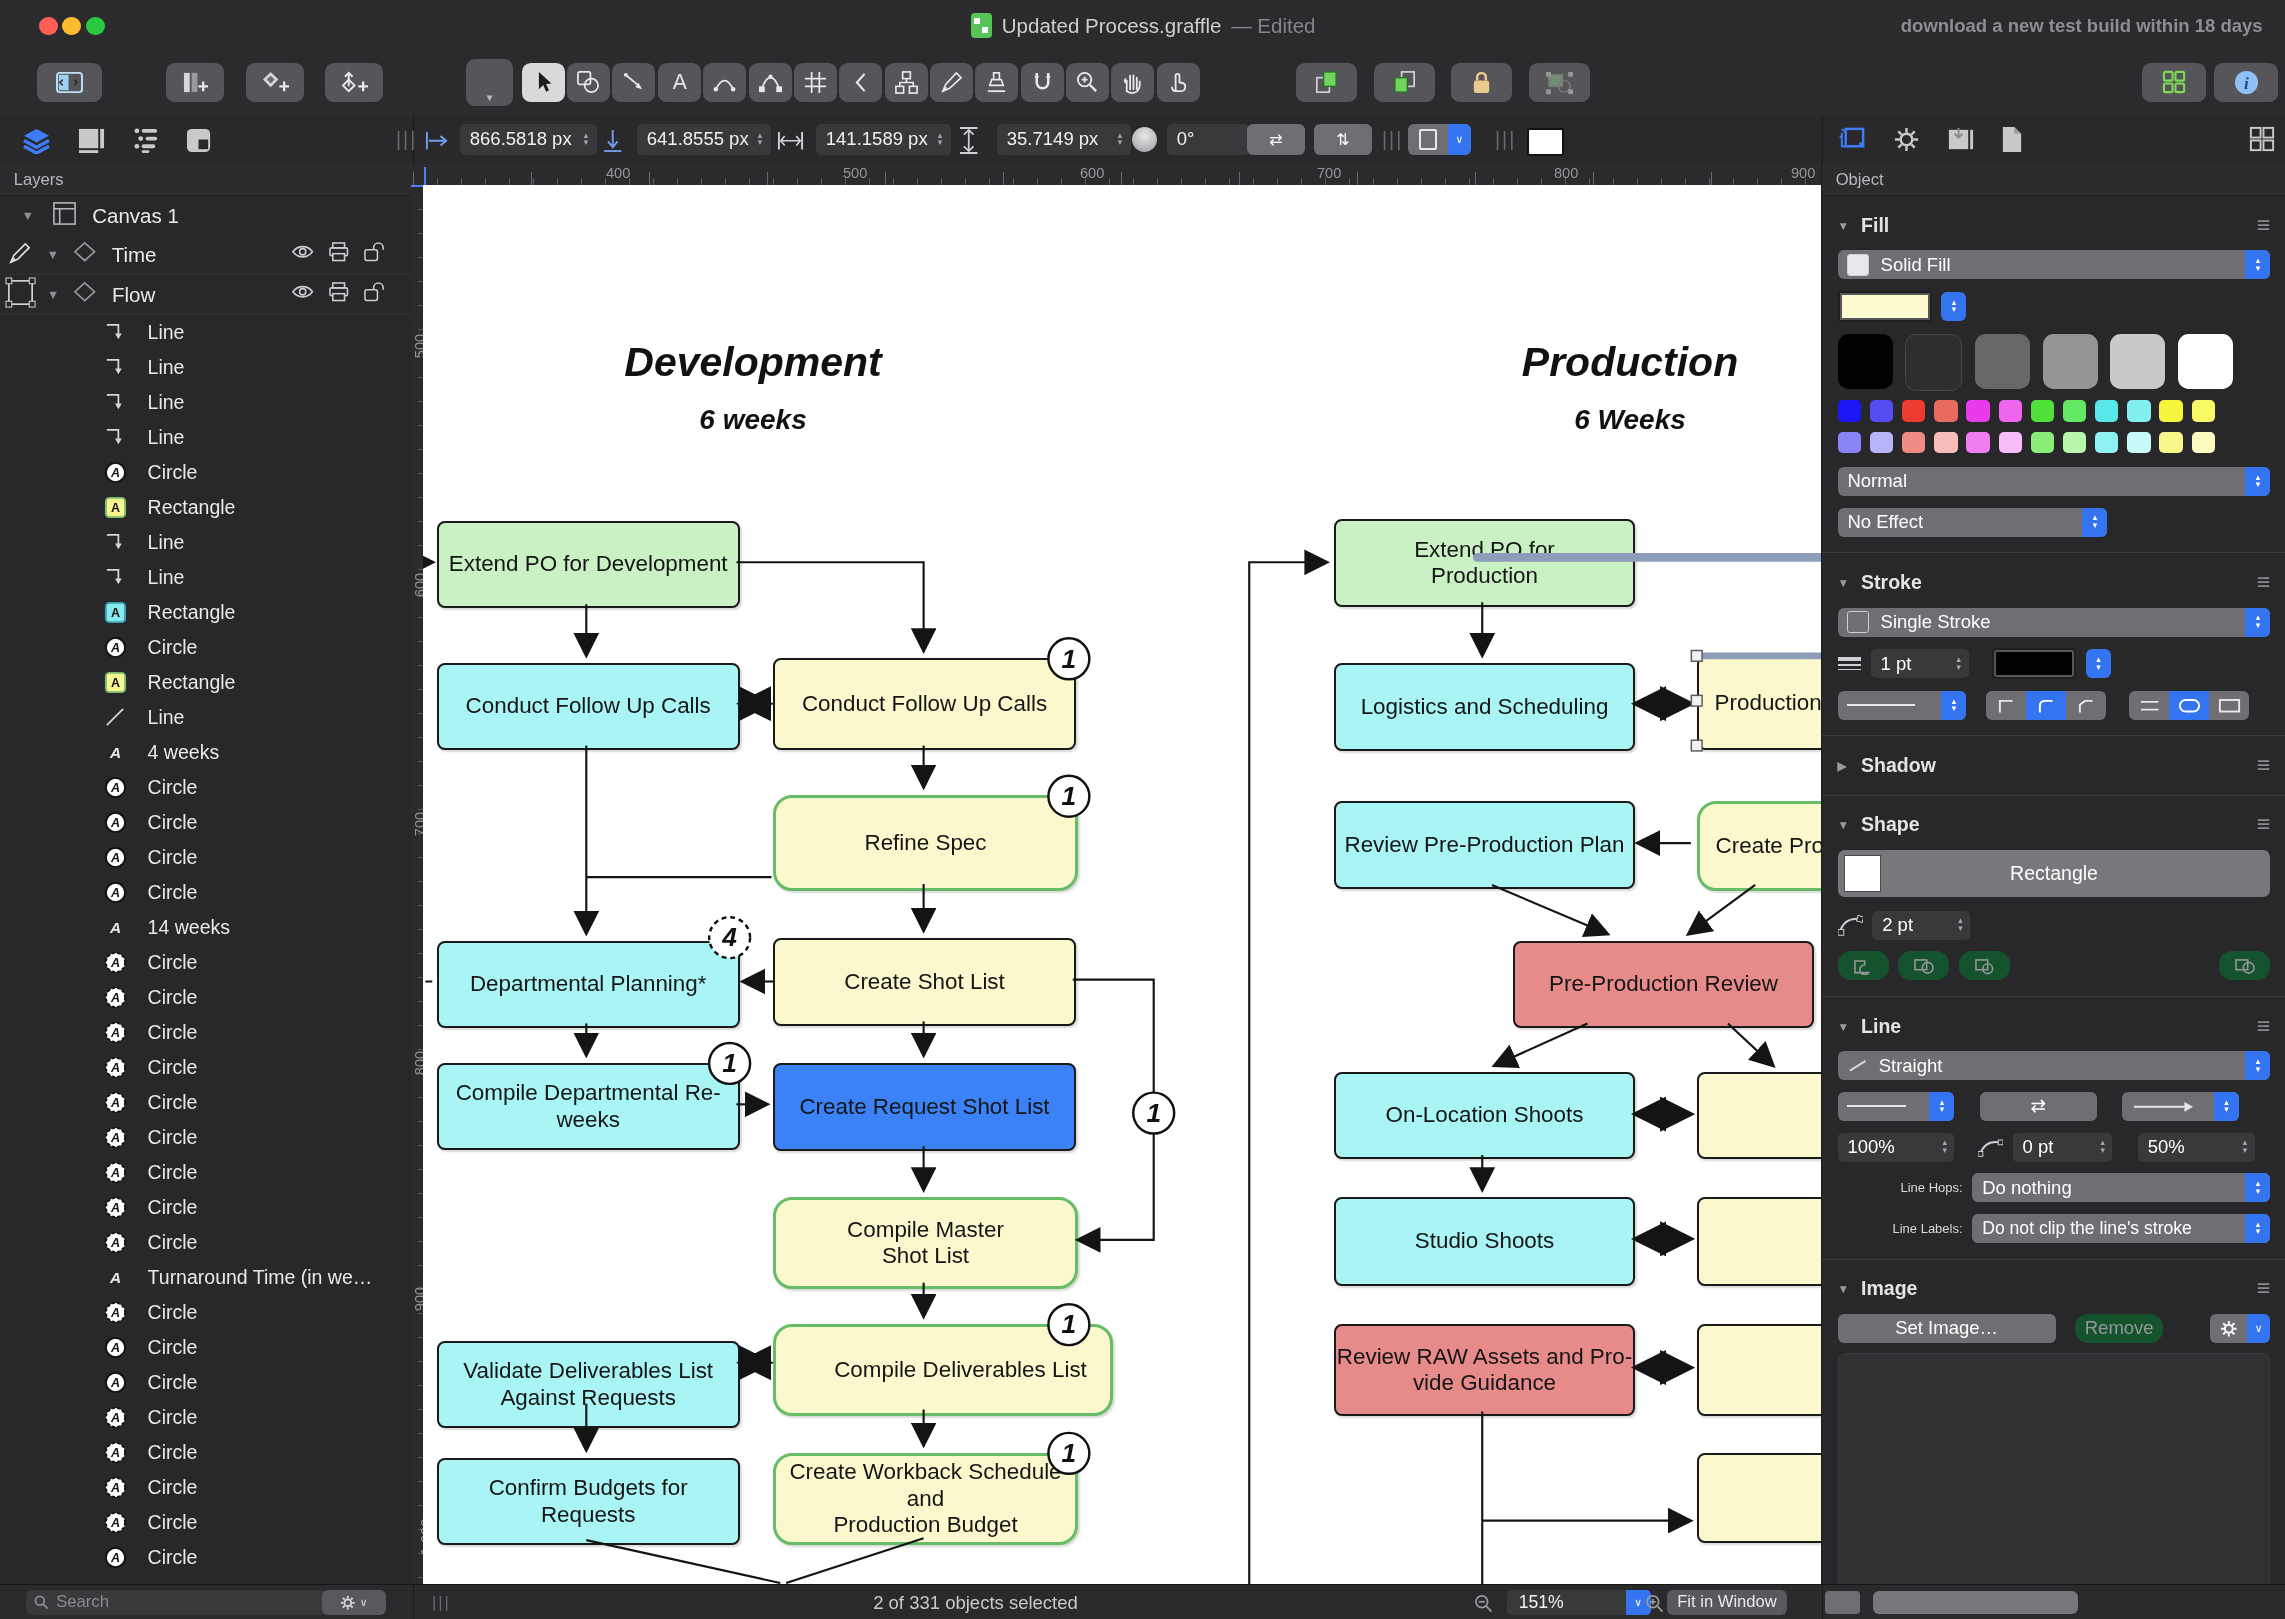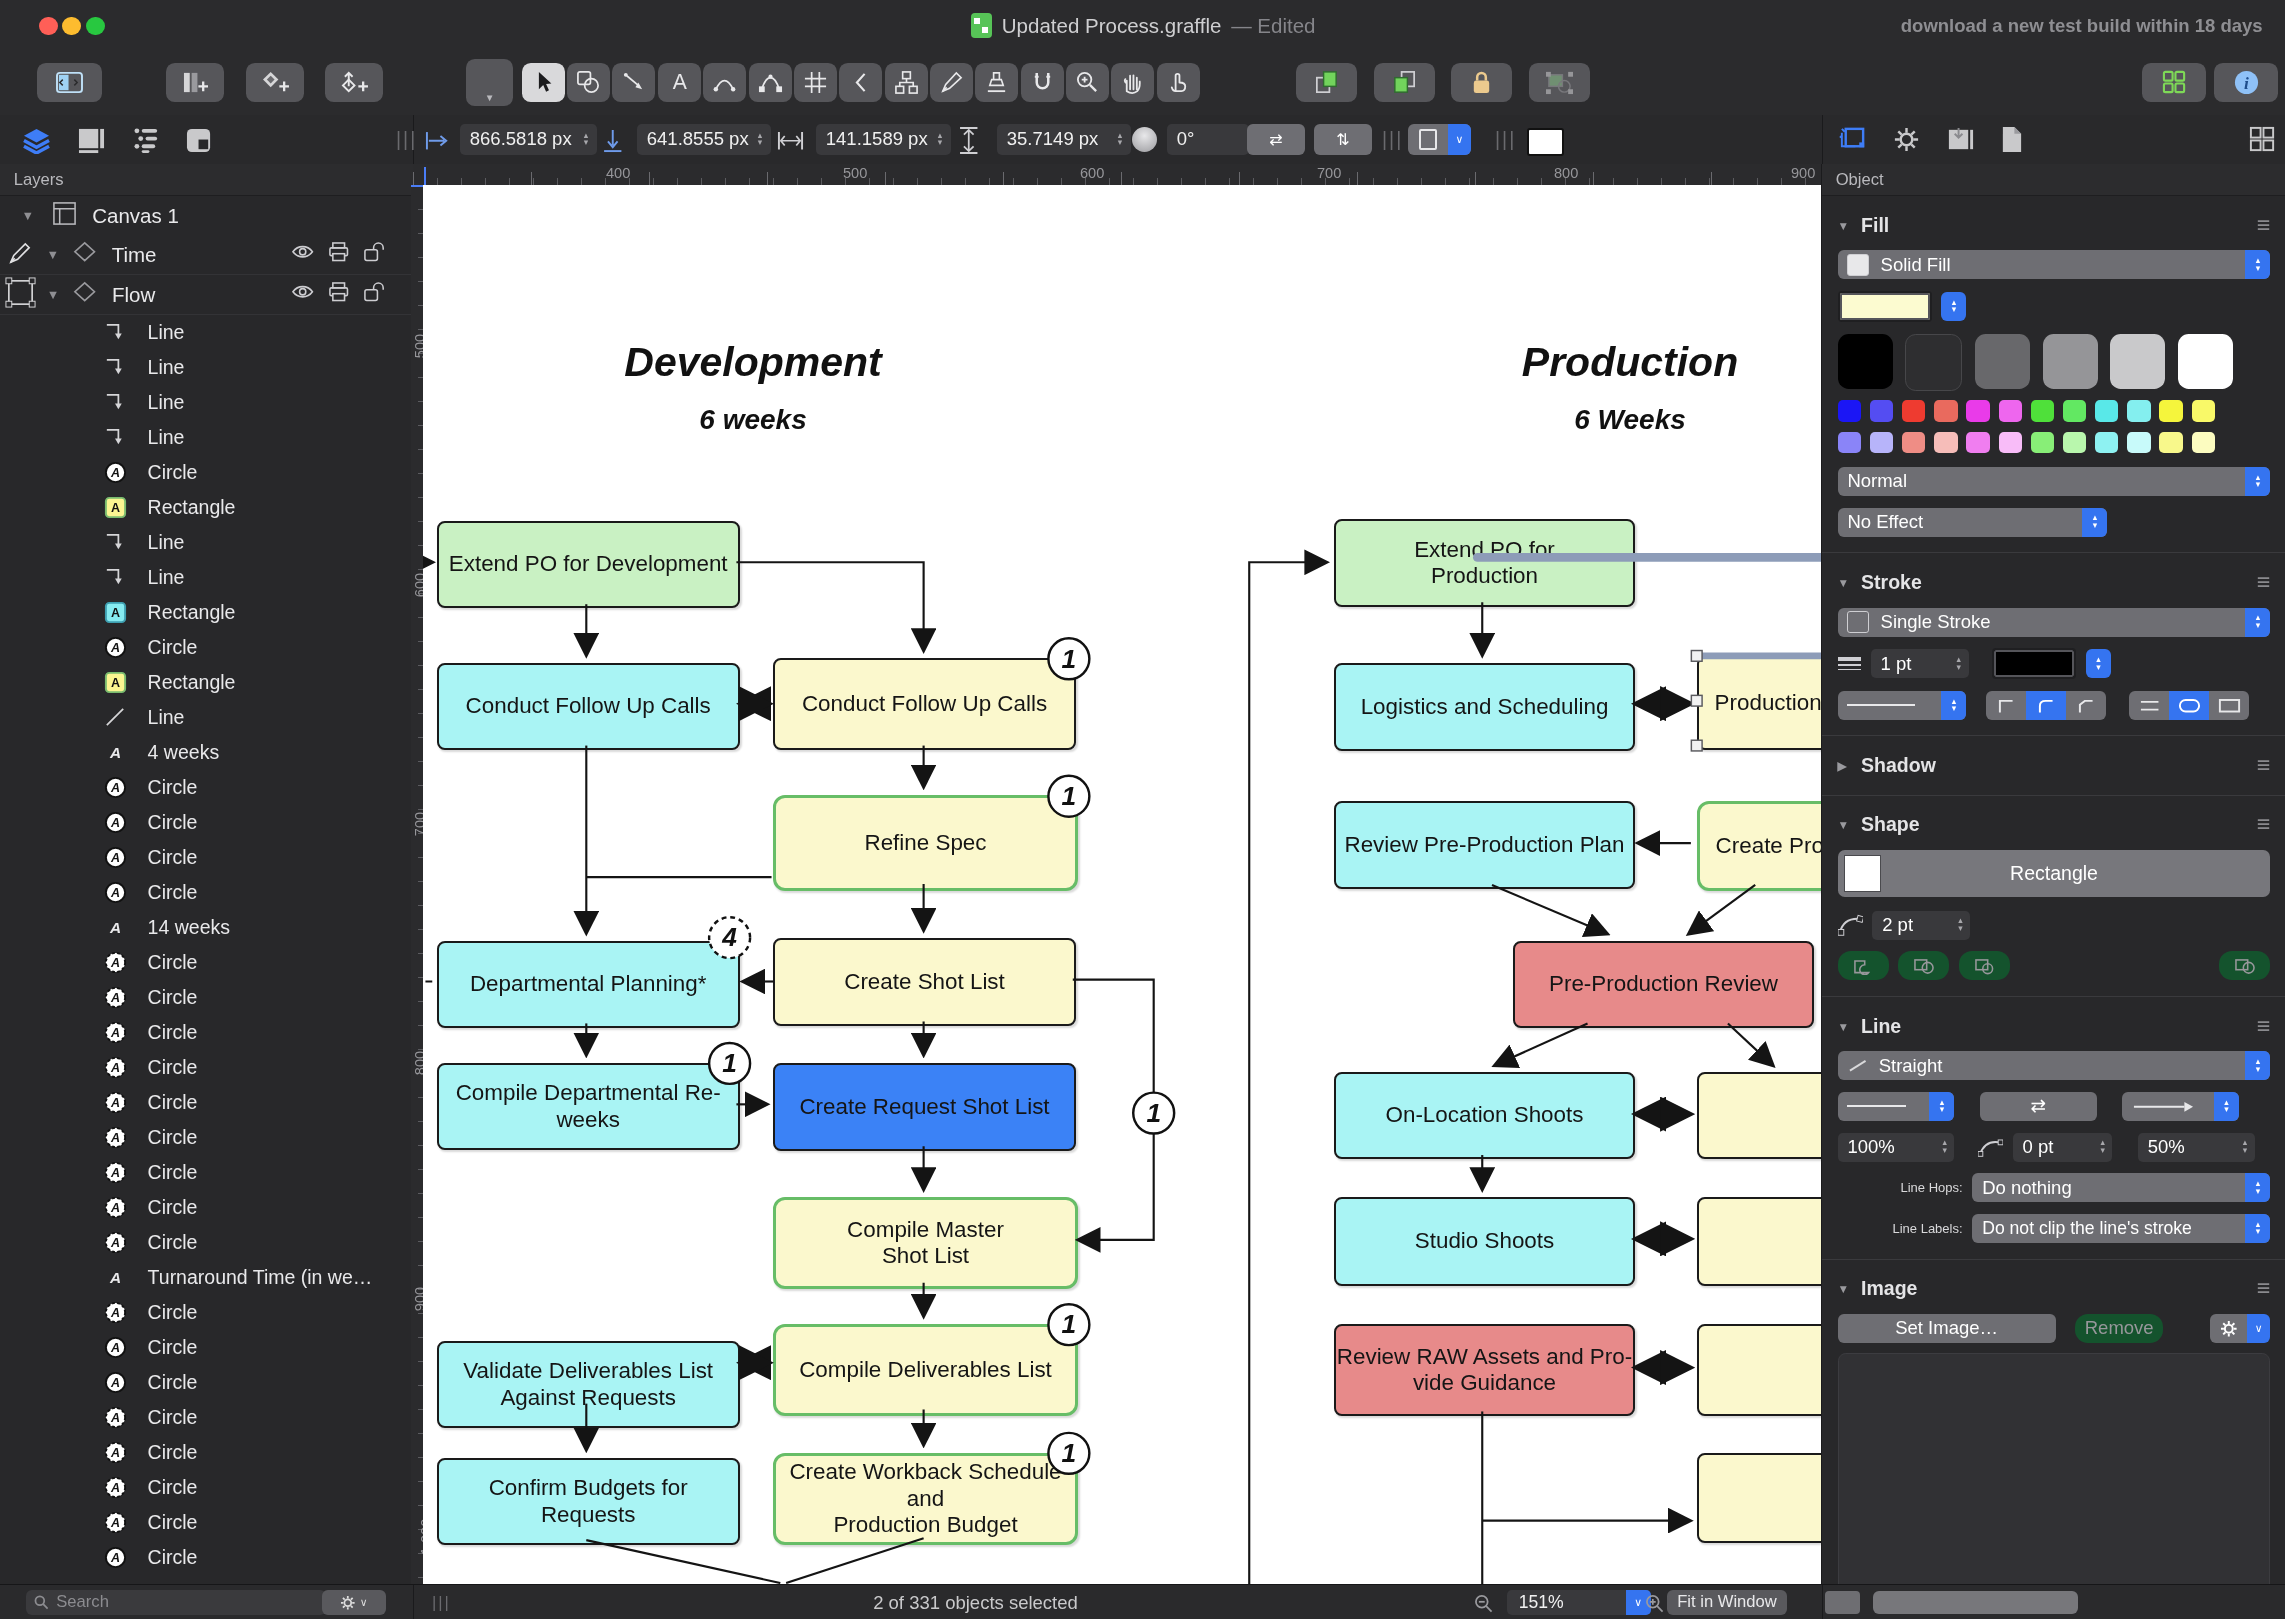--- a/index.html
+++ b/index.html
@@ -41,21 +41,21 @@
   .hruler{position:absolute;left:413px;top:164px;width:1409px;height:21.5px;background:#2b2b2d;border-bottom:1px solid #151517;}
   .hruler .ticks{position:absolute;left:0;right:0;bottom:0;height:7.8px;background:repeating-linear-gradient(to right,#5b5b5f 0 1px,transparent 1px 24px);}
   .hruler .ticks2{position:absolute;left:0;right:0;bottom:0;height:13.7px;background:repeating-linear-gradient(to right,#6a6a6e 0 1px,transparent 1px 118px);}
   .hruler .num{position:absolute;top:1px;color:#96969a;font-size:14.6px;}
   .vruler{position:absolute;left:411px;top:185px;width:12.7px;height:1399px;background:#2b2b2d;border-right:1px solid #151517;}
   .vruler .ticks{position:absolute;top:0;bottom:0;right:0;width:5.9px;background:repeating-linear-gradient(to bottom,#5b5b5f 0 1px,transparent 1px 24px);}
   .vruler .num{position:absolute;left:-2.9px;color:#96969a;font-size:14.6px;transform:rotate(-90deg);transform-origin:center;}
   .bluemark{position:absolute;background:#4a7df8;}
   #canvas-clip{position:absolute;left:423px;top:185px;width:1399px;height:1399px;background:#ffffff;overflow:hidden;}
   .node{position:absolute;border:2.4px solid #1a1a1a;border-radius:7.8px;display:flex;align-items:center;justify-content:center;text-align:center;font-size:22.4px;color:#151515;white-space:pre-line;line-height:1.18;box-shadow:1.5px 2px 2px rgba(0,0,0,.15);}
-  .node.selb{border:3.9px solid #67bd67;border-radius:12px;}
+  .node.selb{border:3.9px solid #67bd67;border-radius:19px;}
   .chead{position:absolute;transform:translateX(-50%);font-weight:bold;font-style:italic;color:#111;white-space:nowrap;}
   #edges{position:absolute;left:0;top:0;pointer-events:none;}
   
   .inspector{position:absolute;top:164px;right:0;width:464px;bottom:35px;background:#28282a;overflow:hidden;border-left:1px solid #1b1b1d;}
   .sec{padding:0 15.6px;}
   .sec-head{display:flex;align-items:center;gap:9.8px;color:#e4e4e6;font-weight:bold;font-size:19.5px;margin:15.6px 0 11.7px;}
   .tri{color:#9a9a9e;font-size:11.7px;width:13.7px;}
   .burger{margin-left:auto;color:#8a8a8e;font-size:23.4px;font-weight:normal;}
   .dd{height:29px;background:#6e6e73;border-radius:5.9px;display:flex;align-items:center;color:#fff;font-size:18.5px;padding-left:9.8px;position:relative;margin-bottom:11.7px;}
   .dd .sw{width:19.5px;height:19.5px;border-radius:2.9px;margin-right:11.7px;border:1.5px solid #cfcfd3;background:#e8e8ea;}
@@ -818,21 +818,21 @@
 weeks</div>
       <div class="node" style="left: 13.7px; top: 1136px; width: 299px; height: 83px; background: rgb(169, 244, 244); margin-top: 20px;">Validate Deliverables List
 Against Requests</div>
       <div class="node" style="left: 13.7px; top: 1273px; width: 299px; height: 83px; background: rgb(169, 244, 244);">Confirm Budgets for Requests</div>
       <div class="node" style="left: 350px; top: 473px; width: 299px; height: 88px; background: rgb(251, 248, 205);">Conduct Follow Up Calls</div>
       <div class="node selb" style="left: 350px; top: 610px; width: 299px; height: 90px; background: rgb(251, 248, 205);">Refine Spec</div>
       <div class="node" style="left: 350px; top: 753px; width: 299px; height: 84px; background: rgb(251, 248, 205);">Create Shot List</div>
       <div class="node" style="left: 350px; top: 878px; width: 299px; height: 84px; background: #3b82f6;">Create Request Shot List</div>
       <div class="node selb" style="left: 350px; top: 1012px; width: 299px; height: 86px; background: rgb(251, 248, 205);">Compile Master
 Shot List</div>
-      <div class="node selb" style="left: 350px; top: 1139px; width: 299px; height: 86px; background: rgb(251, 248, 205);">Compile Deliverables List</div>
+      <div class="node selb" style="left: 350px; top: 1139px; width: 299px; height: 86px; background: rgb(251, 248, 205); padding-left: 35px;">Compile Deliverables List</div>
       <div class="node selb" style="left: 350px; top: 1268px; width: 299px; height: 86px; background: rgb(251, 248, 205);">Create Workback Schedule and
 Production Budget</div>
       <div class="node" style="left: 911px; top: 334px; width: 297px; height: 84px; background: rgb(201, 241, 195);">Extend PO for
 Production</div>
       <div class="node" style="left: 911px; top: 478px; width: 297px; height: 84px; background: rgb(169, 244, 244);">Logistics and Scheduling</div>
       <div class="node" style="left: 1090px; top: 756px; width: 297px; height: 83px; background: rgb(231, 138, 138);">Pre-Production Review</div>
       <div class="node" style="left: 911px; top: 616px; width: 297px; height: 84px; background: rgb(169, 244, 244);">Review Pre-Production Plan</div>
       <div class="node" style="left: 911px; top: 887px; width: 297px; height: 83px; background: rgb(169, 244, 244);">On-Location Shoots</div>
       <div class="node" style="left: 911px; top: 1012px; width: 297px; height: 85px; background: rgb(169, 244, 244);">Studio Shoots</div>
       <div class="node" style="left: 911px; top: 1139px; width: 297px; height: 88px; background: rgb(231, 138, 138);">Review RAW Assets and Pro-

